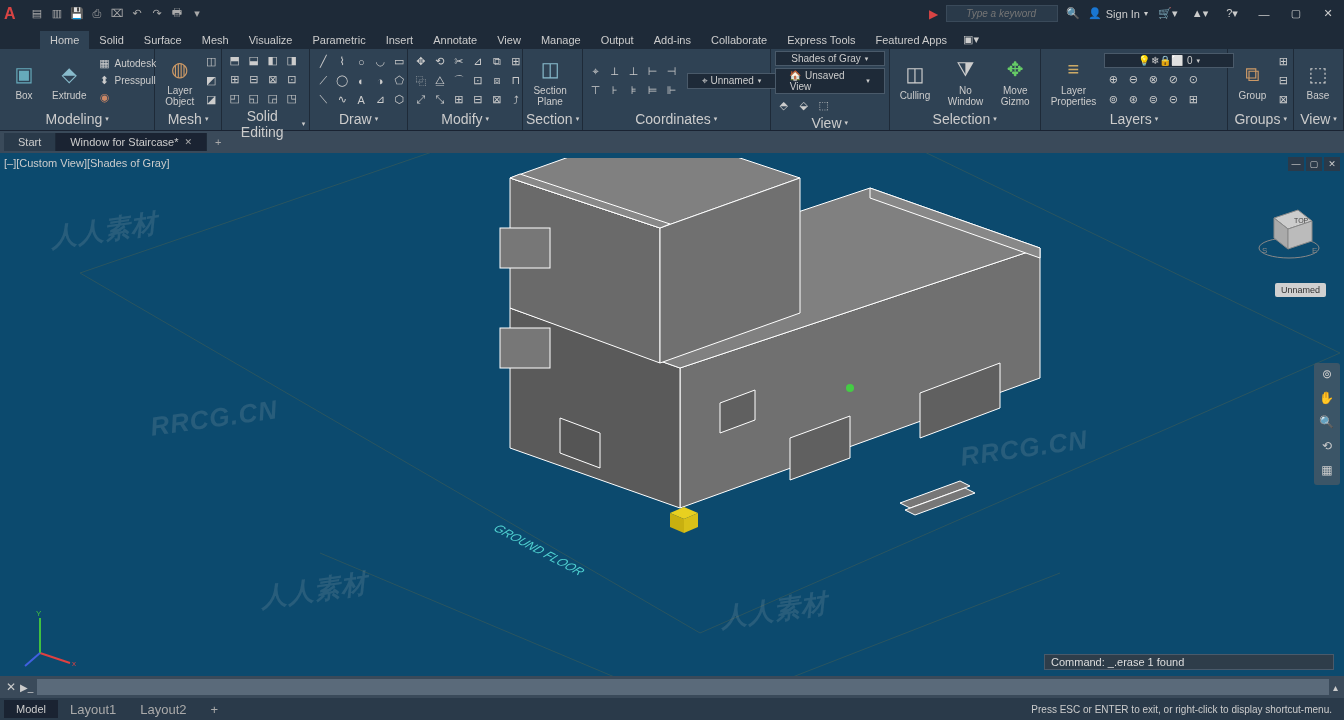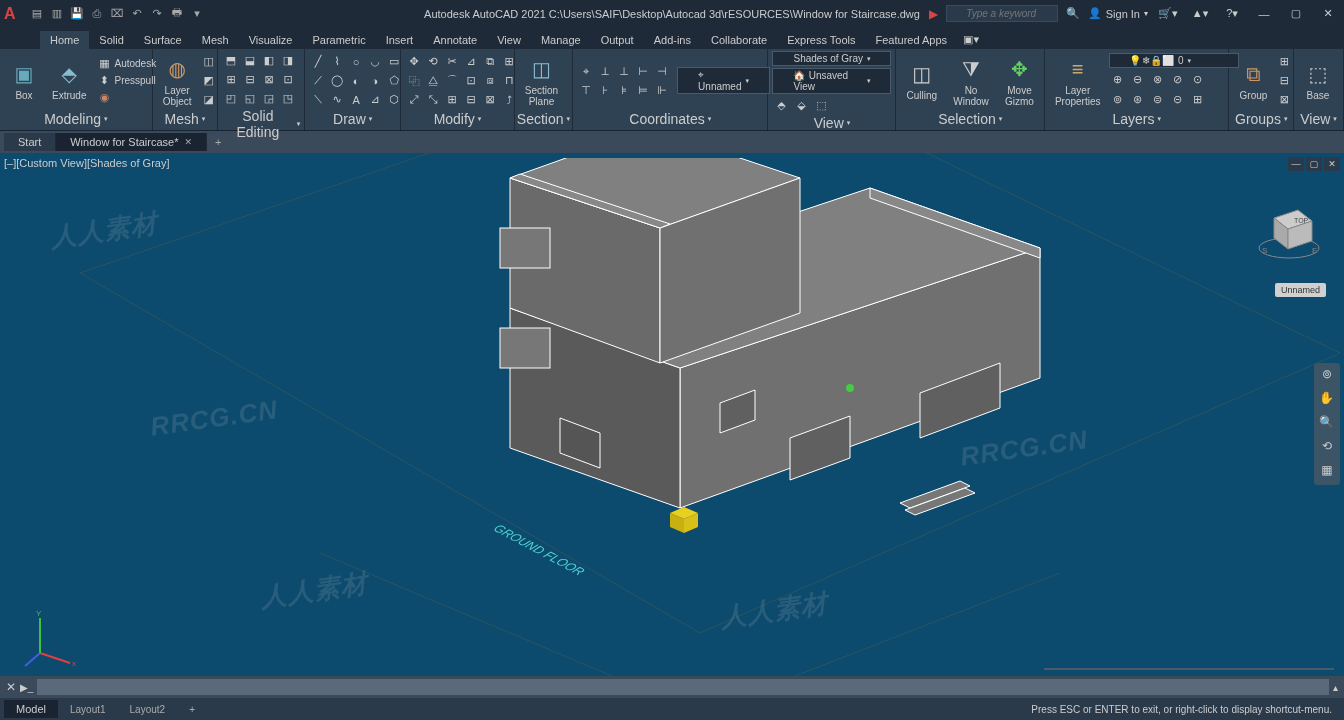--- a/index.html
+++ b/index.html
@@ -23,21 +23,21 @@
 .panel-title::after{content:"▾";font-size:7px}
 .bigbtn{display:flex;flex-direction:column;align-items:center;justify-content:center;padding:2px 6px;gap:2px;color:#ccc;font-size:10px;text-align:center;line-height:1.1}
 .bigbtn .ico{width:28px;height:28px;display:flex;align-items:center;justify-content:center;font-size:20px}
 .smallrow{display:flex;flex-direction:column;gap:1px}
 .smallbtn{display:flex;align-items:center;gap:3px;padding:1px 3px;color:#ccc;font-size:10px;white-space:nowrap}
 .smallbtn .si{width:14px;height:14px;display:inline-flex;align-items:center;justify-content:center;font-size:11px}
 .icogrid{display:grid;grid-template-columns:repeat(4,18px);grid-auto-rows:18px;gap:1px}
 .icogrid.c5{grid-template-columns:repeat(5,18px)}
 .icogrid.c6{grid-template-columns:repeat(6,18px)}
 .gi{width:18px;height:18px;display:flex;align-items:center;justify-content:center;color:#ccc;font-size:11px}
-.dropdown{background:#1e2a38;border:1px solid #4a5a6a;color:#ccc;font-size:10px;padding:1px 20px;display:flex;align-items:center;justify-content:flex-start;min-width:90px}
+.dropdown{background:#1e2a38;border:1px solid #4a5a6a;color:#ccc;font-size:10px;padding:1px 14px;display:flex;align-items:center;justify-content:center;min-width:90px}
 .dropdown::after{content:"▾";font-size:7px;margin-left:4px}
 .filetabs{height:22px;background:#3a4a5a;display:flex;align-items:center;padding-left:4px;gap:0}
 .ftab{padding:3px 14px;color:#ccc;font-size:11px;background:#2a3a4a;border-right:1px solid #1e2a38;display:flex;align-items:center;gap:6px}
 .ftab.active{background:#1a2332}
 .ftab .close{font-size:9px;color:#aaa}
 .addtab{padding:3px 8px;color:#aaa}
 .viewport{position:absolute;top:153px;left:0;right:0;bottom:22px;background:#0c4a6e;overflow:hidden}
 .vplabel{position:absolute;top:4px;left:4px;color:#ccc;font-size:11px}
 .vpwinbtns{position:absolute;top:4px;right:4px;display:flex;gap:2px}
 .vpwinbtns span{width:16px;height:14px;background:#2a3a4a;color:#ccc;font-size:9px;display:flex;align-items:center;justify-content:center}
@@ -47,21 +47,21 @@
 .navbar div{width:18px;height:18px;color:#ccc;font-size:12px;text-align:center}
 .ucs{position:absolute;bottom:30px;left:20px;width:60px;height:60px}
 .cmdwin{position:absolute;bottom:28px;right:10px;width:290px;background:rgba(50,60,70,.9);border:1px solid #4a5a6a;font-family:Consolas,monospace;font-size:11px;color:#ddd}
 .cmdwin .line{padding:1px 6px}
 .cmdbar{position:absolute;bottom:22px;left:0;right:0;height:22px;background:#3a4a5a;display:flex;align-items:center;padding:0 6px;gap:4px}
 .cmdbar .xbtn{color:#ccc;font-size:12px}
 .cmdbar .arrow{color:#ccc;font-size:10px}
 .cmdinput{flex:1;background:#5a6a7a;border:none;height:16px;color:#ccc;padding:0 6px;font-size:11px}
 .statusbar{position:absolute;bottom:0;left:0;right:0;height:22px;background:#2a3a4a;display:flex;align-items:center;padding:0 4px}
 .modeltab{padding:3px 12px;background:#1a2332;color:#ccc;font-size:11px}
-.layouttab{padding:3px 12px;color:#aaa;font-size:10px}
+.layouttab{padding:3px 12px;color:#aaa;font-size:13px}
 .statusr{margin-left:auto;color:#ccc;font-size:10px;padding-right:8px}
 .watermark{position:absolute;color:rgba(200,200,200,.15);font-size:26px;font-weight:bold;font-style:italic;pointer-events:none;letter-spacing:1px;transform:rotate(-8deg)}
 .floor-label{position:absolute;color:#4fd0d0;font-size:12px;font-style:italic;transform:rotate(28deg) skewX(-20deg)}
 .building{position:absolute;top:5px;left:360px;width:740px;height:430px}
 </style>
 </head>
 <body>
 
 <div class="titlebar">
   <div class="logo">A</div>
@@ -69,21 +69,20 @@
     <div class="qat-btn">▤</div>
     <div class="qat-btn">▥</div>
     <div class="qat-btn">💾</div>
     <div class="qat-btn">⎙</div>
     <div class="qat-btn">⌧</div>
     <div class="qat-btn">↶</div>
     <div class="qat-btn">↷</div>
     <div class="qat-btn">🖶</div>
     <div class="qat-btn">▾</div>
   </div>
-  <div class="titletext">Autodesk AutoCAD 2021   C:\Users\SAIF\Desktop\Autocad 3d\rESOURCES\Window for Staircase.dwg</div>
   <div class="titler">
     <div style="color:#d84444;font-size:12px">▶</div>
     <input class="search-box" placeholder="Type a keyword or phrase" style="">
     <div style="color:#ccc">🔍</div>
     <div class="signin">
         <span>👤</span>
         <span>Sign In</span>
         <span style="font-size:8px">▾</span>
       </div>
     <div class="winbtn">🛒▾</div>
@@ -437,20 +436,21 @@
 
   <svg class="ucs" viewBox="0 0 60 60">
     <line x1="20" y1="45" x2="50" y2="55" stroke="#e04040" stroke-width="2"></line>
     <line x1="20" y1="45" x2="20" y2="10" stroke="#40c040" stroke-width="2"></line>
     <line x1="20" y1="45" x2="5" y2="58" stroke="#4060e0" stroke-width="2"></line>
     <text x="52" y="58" font-size="8" fill="#e04040">x</text>
     <text x="16" y="8" font-size="8" fill="#40c040">Y</text>
   </svg>
 
   <div class="cmdwin">
+    <div class="line">Command: _.erase 1 found</div>
   </div>
 
   <div class="watermark" style="top:60px;left:50px">人人素材</div>
   <div class="watermark" style="top:250px;left:150px">RRCG.CN</div>
   <div class="watermark" style="top:420px;left:260px">人人素材</div>
   <div class="watermark" style="top:280px;left:960px">RRCG.CN</div>
   <div class="watermark" style="top:440px;left:720px">人人素材</div>
 </div>
 
 <div class="cmdbar">

